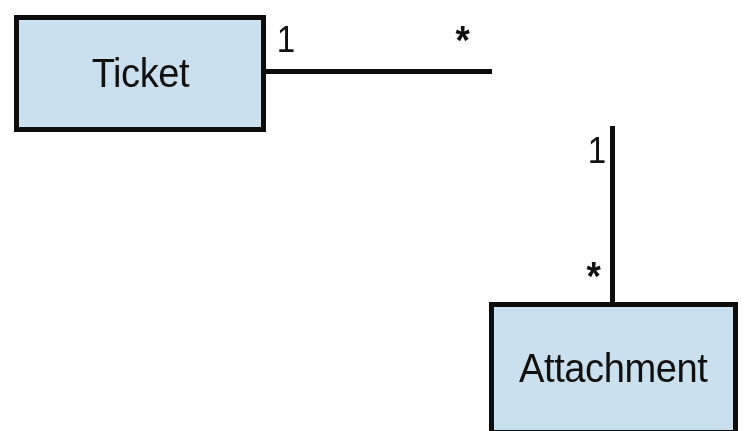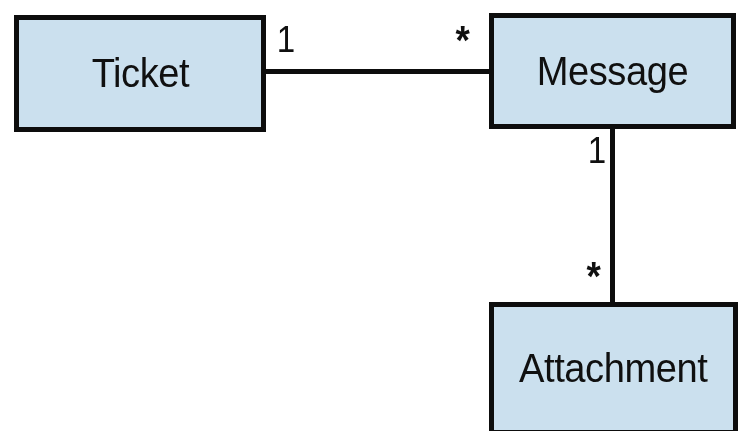--- a/index.html
+++ b/index.html
@@ -84,23 +84,20 @@
 <div id="diagram-canvas">
 
   <div class="assoc-line-h" id="line-ticket-message"></div>
 
   <div class="assoc-line-v" id="line-message-attachment"></div>
 
   <div class="uml-class-box" id="box-ticket">
     <span class="uml-class-name">Ticket</span>
   </div>
 
-  <div class="uml-class-box" id="box-message">
-    <span class="uml-class-name">Message</span>
-  </div>
 
   <div class="uml-class-box" id="box-attachment">
     <span class="uml-class-name">Attachment</span>
   </div>
 
   <span class="multiplicity" id="mult-ticket-end">1</span>
 
   <span class="multiplicity star" id="mult-message-end">*</span>
 
   <span class="multiplicity" id="mult-message-down">1</span>

